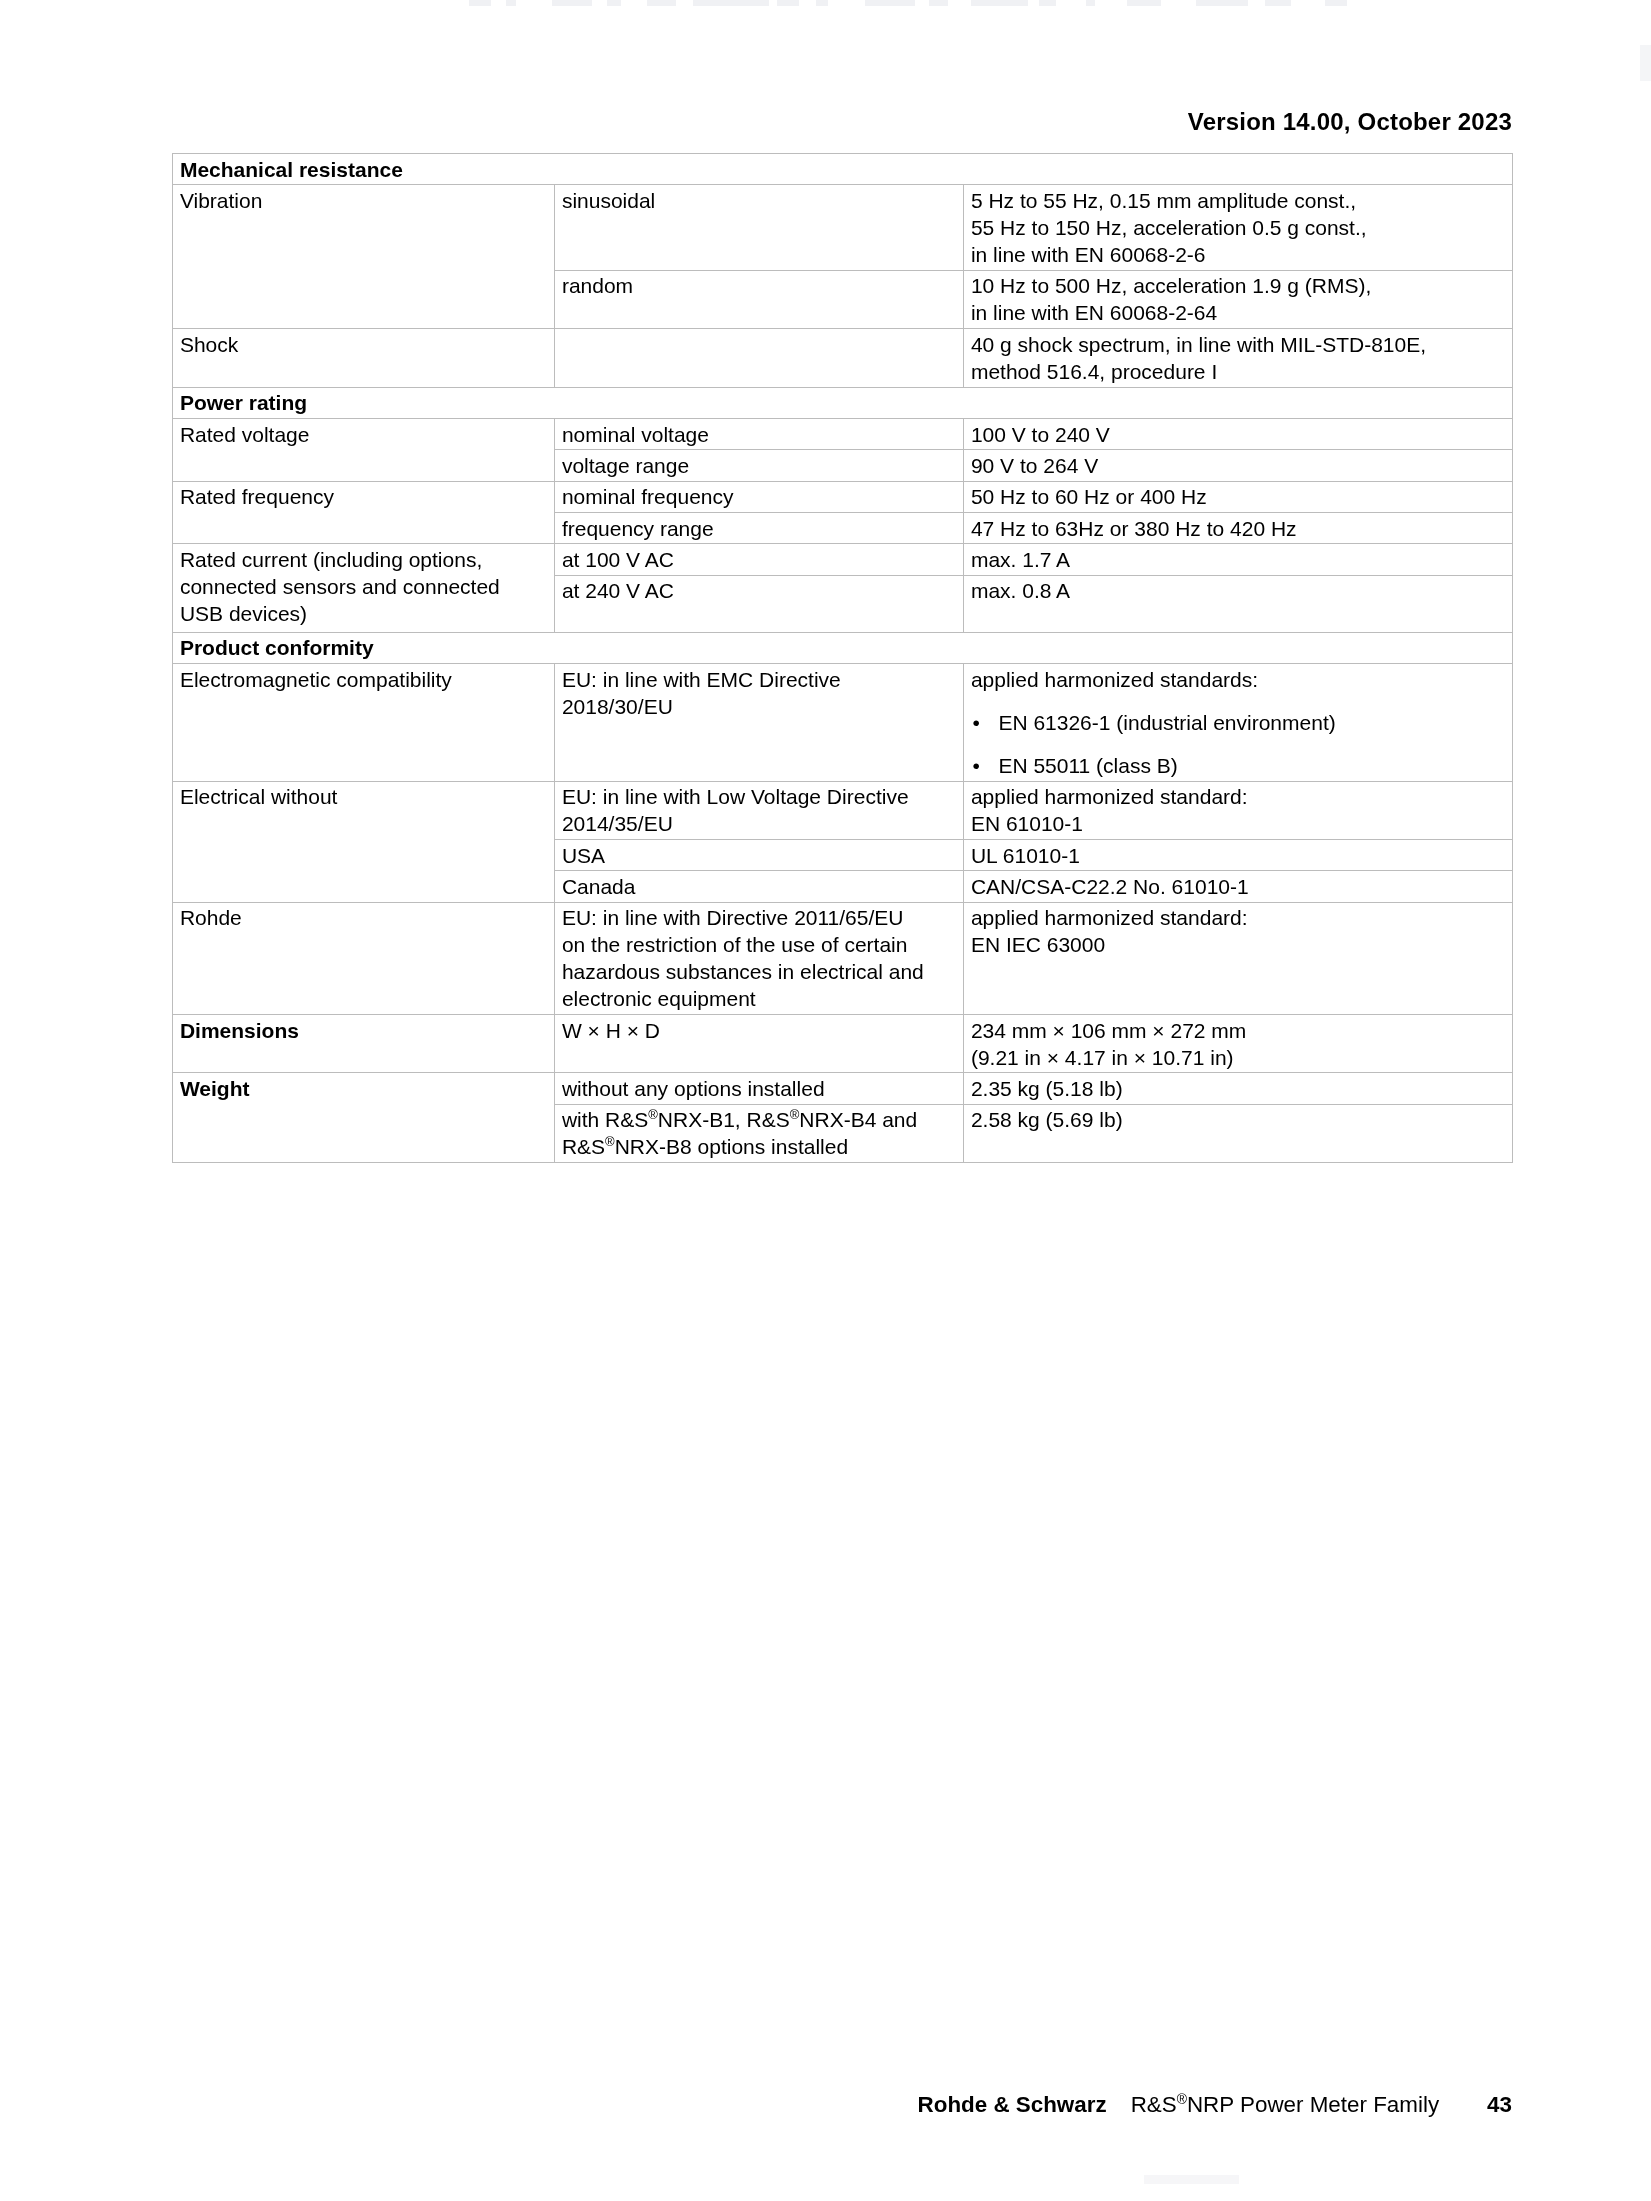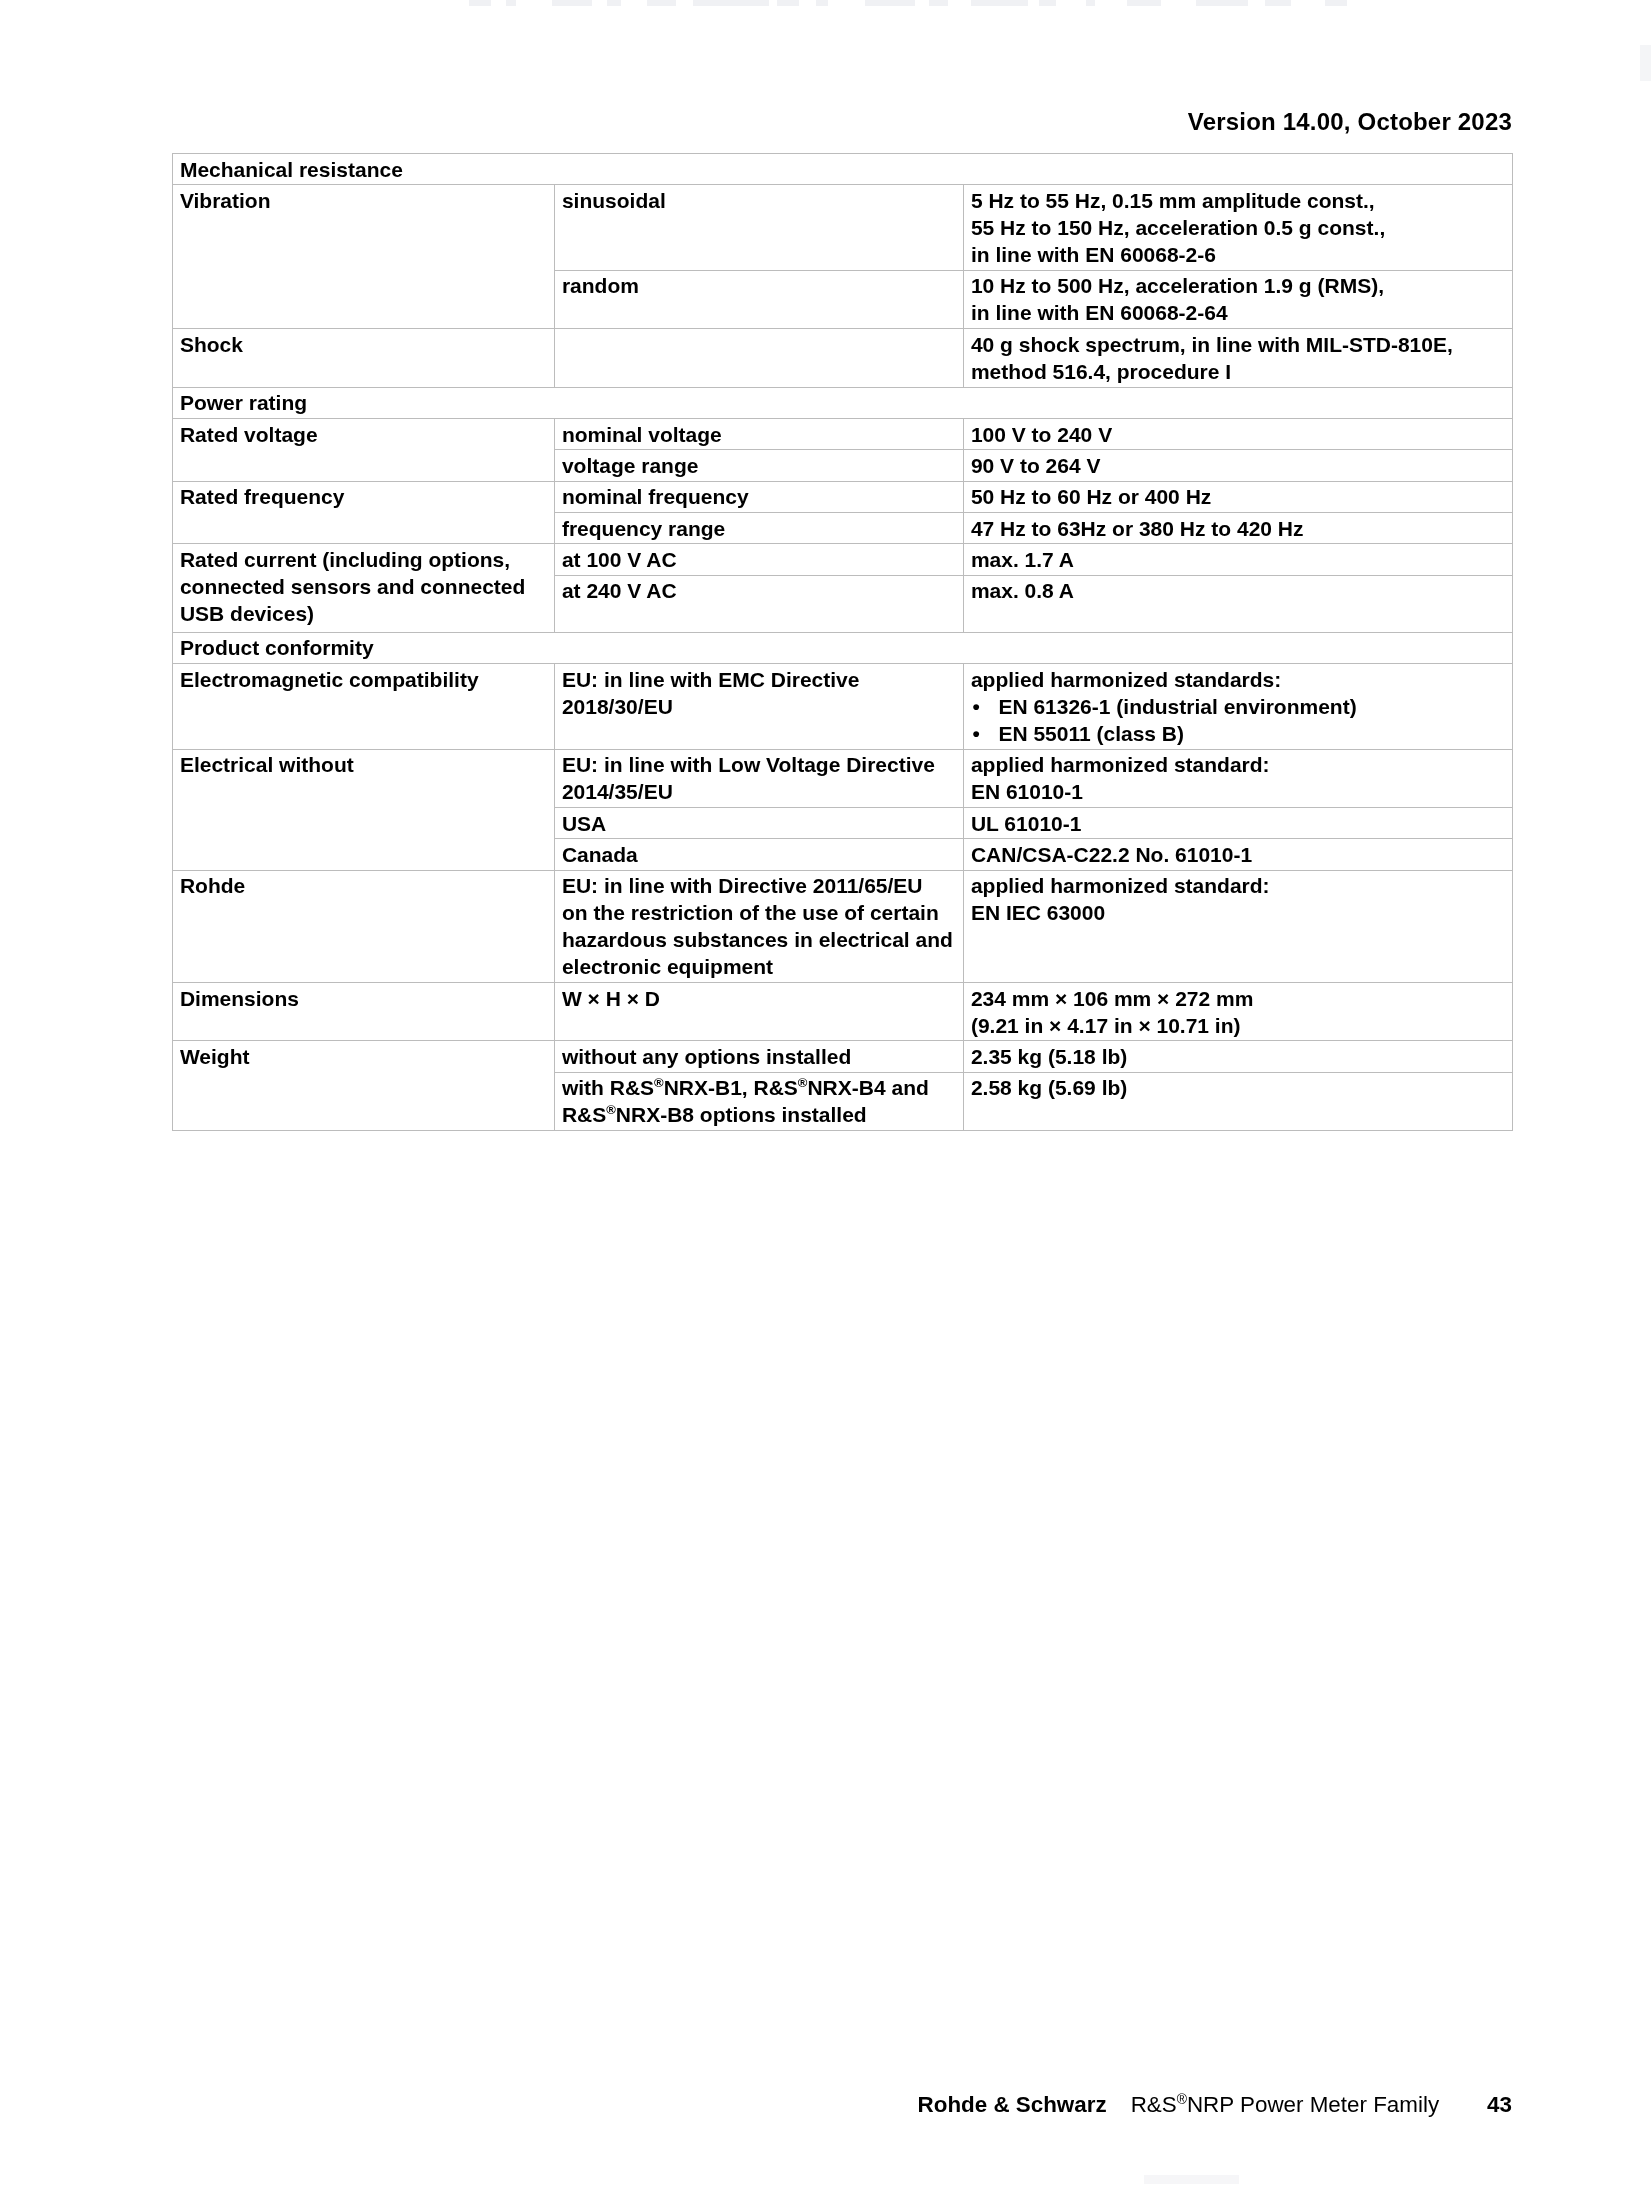--- a/index.html
+++ b/index.html
@@ -25,30 +25,29 @@
     border-collapse:collapse;
     table-layout:fixed;
     font-size:21px;
     line-height:27px;
   }
   table.spec td {
     border:1.7px solid #bcbcbc;
     padding:1.7px 6.9px 1.7px 6.9px;
     vertical-align:top;
     overflow:hidden;
-    font-weight:bold;
   }
   tr.section-row td { font-weight:bold; height:25px; }
   td.b { font-weight:bold; }
   .pre { white-space:pre-line; }
   tr.r1 { height:20px; }
   tr.r2 { height:57px; }
   tr.r3 { height:83px; }
   tr.r4 { height:110px; }
-  .bullet-item { position:relative; padding-left:27.5px; }
+  .bullet-item { position:relative; padding-left:27.5px;margin-top:16px; }
   .bullet-item::before { content:"\2022"; position:absolute; left:1.7px; top:0; }
   sup.rs { font-size:62%; vertical-align:super; line-height:0; }
   .page-footer {
     position:absolute;
     top:2092px; right:140px;
     font-size:22.4px;
     white-space:nowrap;
   }
   .page-footer .brand { font-weight:bold; }
   .page-footer .product { margin-left:24px; }

